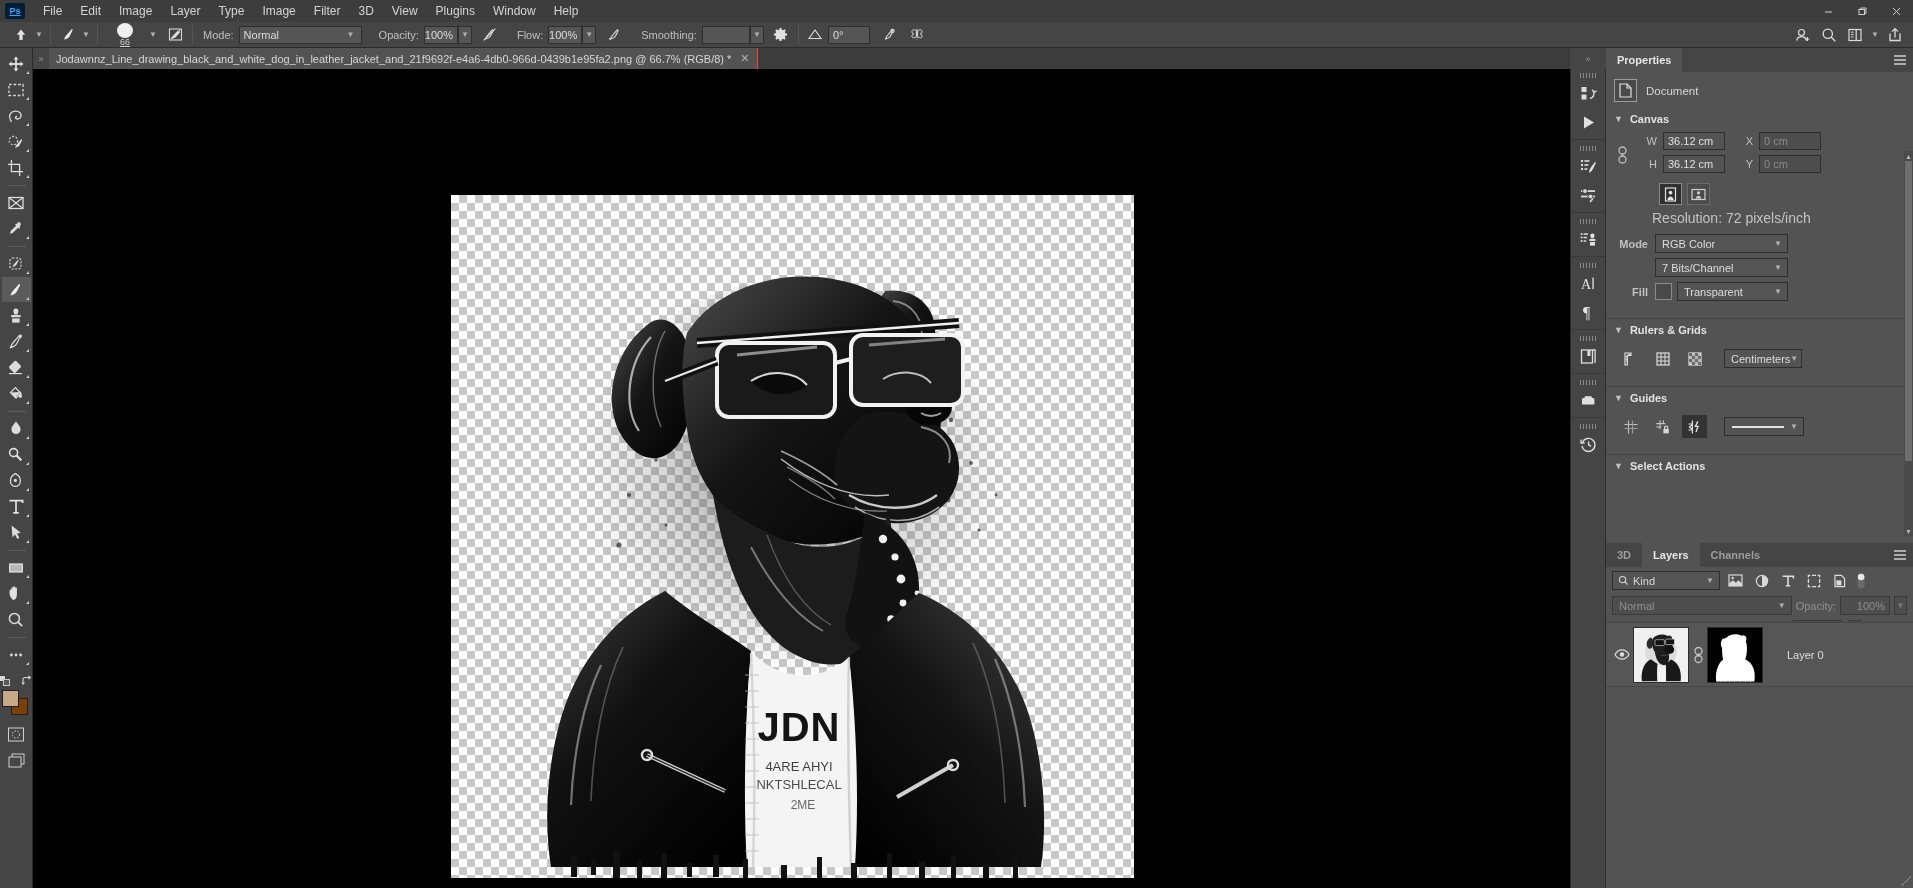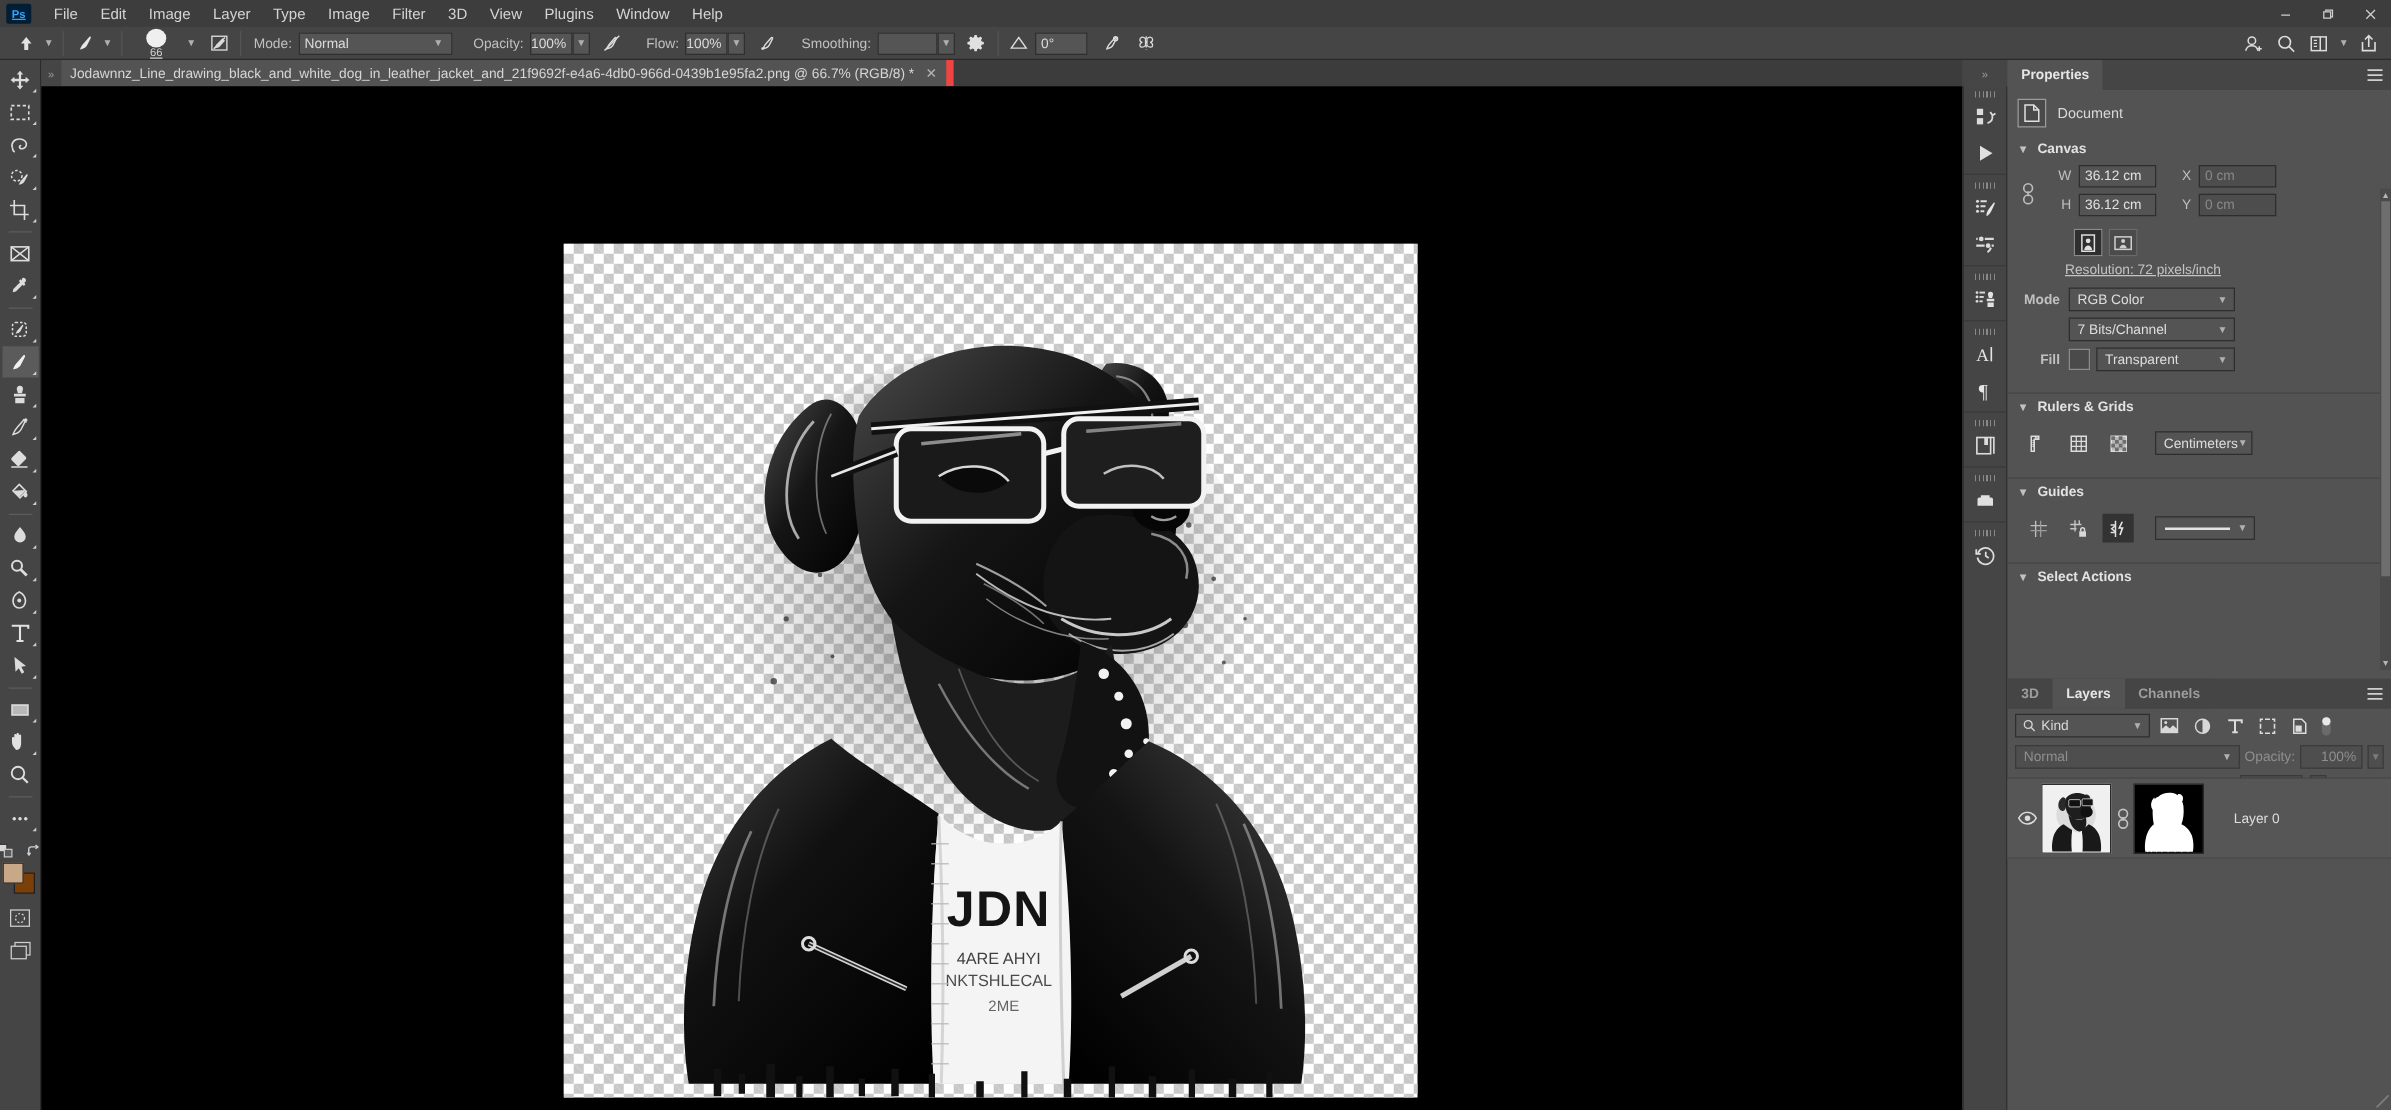--- a/index.html
+++ b/index.html
@@ -92,21 +92,21 @@
   .tabstrip {
     position:absolute; left:33px; top:48px; width:1537px; height:21px;
     background:#3c3c3c; display:flex; align-items:stretch;
   }
   .collapse-arrows {
     width:16px; display:flex; align-items:center; justify-content:center;
     color:#9a9a9a; font-size:9px; background:#454545;
   }
   .doctab {
     display:flex; align-items:center; padding:0 7px; background:#535353;
-    color:#d6d6d6; font-size:11px; border-right:6px solid #ef4444;
+    color:#d6d6d6; font-size:11px; border-right:1px solid #ef4444;
     max-width:740px;
   }
   .doctab .close-x { margin-left:9px; color:#b4b4b4; font-size:11px; }
   .tabstrip-fill { flex:1; background:#3c3c3c; }
 
   
   .canvas-area {
     position:absolute; left:33px; top:69px; width:1537px; height:819px;
     background:#000; overflow:hidden;
   }
@@ -181,21 +181,21 @@
   .link-ico {
     width:16px; display:flex; align-items:center; justify-content:center;
     color:#bdbdbd; margin-right:5px;
   }
   .orient-row { display:flex; gap:5px; margin:5px 0 5px 45px; }
   .orient-btn {
     width:23px; height:22px; border:1px solid #6a6a6a; background:#4b4b4b;
     display:flex; align-items:center; justify-content:center; color:#d6d6d6;
   }
   .orient-btn.active { background:#2f2f2f; border-color:#8a8a8a; }
-  .res-line { margin:0 0 8px 38px; font-size:11px; color:#c4c4c4;text-decoration:underline; }
+  .res-line { margin:0 0 8px 38px; font-size:14px; color:#c4c4c4; }
 
   .sel-row { display:flex; align-items:center; margin-bottom:5px; }
   .sel-label { width:34px; text-align:right; margin-right:7px; font-size:11px; color:#c0c0c0;font-weight:bold; }
   .select {
     height:19px; background:#545454; border:1px solid #2e2e2e;
     display:flex; align-items:center; justify-content:space-between;
     padding:0 3px 0 6px; color:#dedede; font-size:11px;
   }
   .sw-box { width:17px; height:17px; background:#4a4a4a; border:1px solid #8a8a8a; margin-right:5px; }
 

